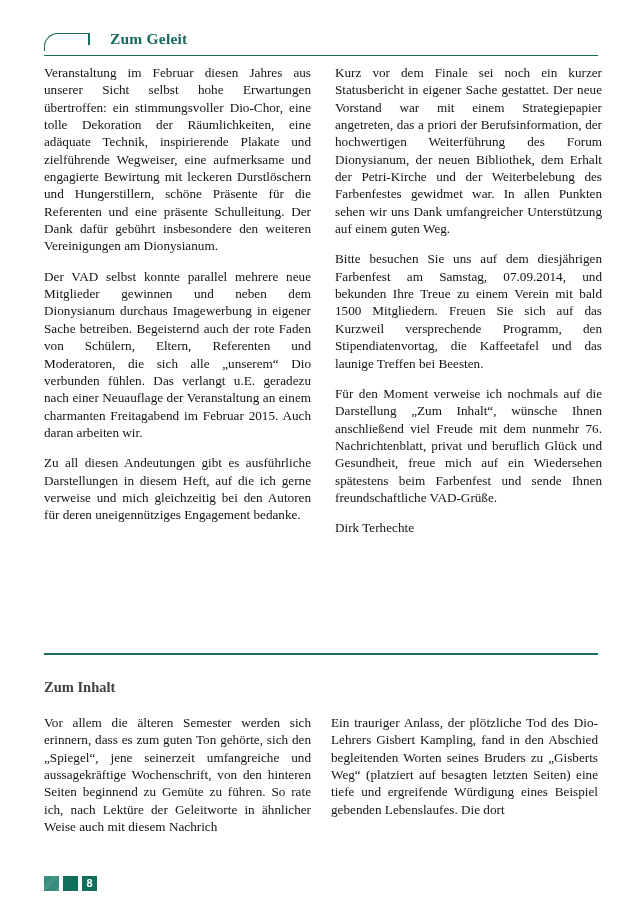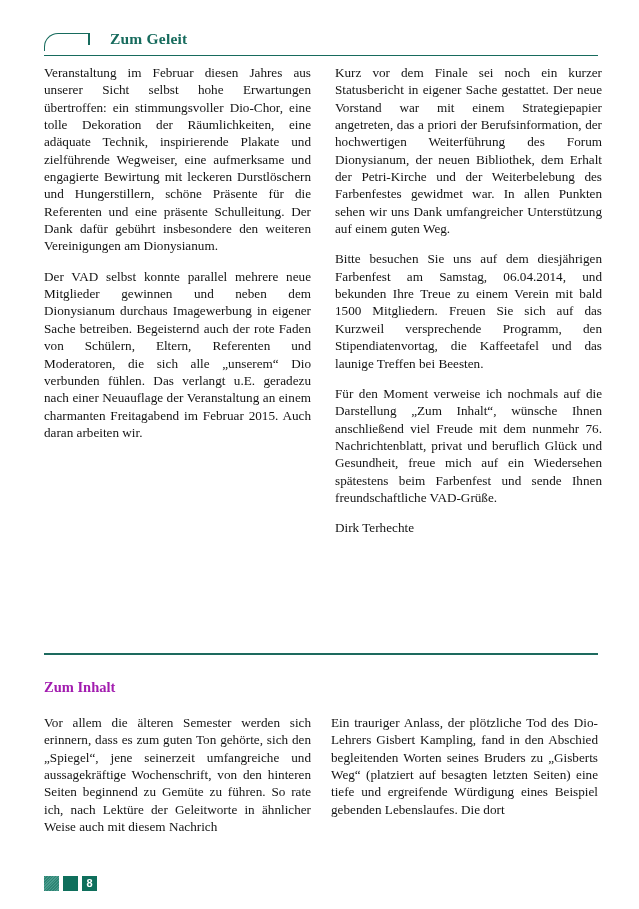--- a/index.html
+++ b/index.html
@@ -122,21 +122,21 @@
     height: 1.6px;
     background: #1d6a5e;
   }
   .subsection-title {
     position: absolute;
     left: 44px;
     top: 679px;
     font-family: "Liberation Serif", "DejaVu Serif", serif;
     font-weight: bold;
     font-size: 14.5px;
-    color: #a21caf;
+    color: #404040;
     white-space: nowrap;
   }
 
   
   .footer {
     position: absolute;
     left: 44px;
     top: 876px;
     display: flex;
     align-items: center;
@@ -175,24 +175,25 @@
       <span class="tick"></span>
     </span>
     <span class="section-title">Zum Geleit</span>
   </div>
   <div class="header-rule"></div>
 
   <div class="cols" id="block-geleit">
     <div class="col">
       <p class="body">Veranstaltung im Februar diesen Jahres aus unserer Sicht selbst hohe Erwartun­gen übertroffen: ein stimmungsvoller Dio-Chor, eine tolle Dekoration der Räum­lichkeiten, eine adäquate Technik, inspi­rierende Plakate und zielführende Weg­weiser, eine aufmerksame und engagierte Bewirtung mit  leckeren Durstlöschern und Hungerstillern, schöne Präsente für die Referenten und eine präsente Schul­leitung. Der Dank dafür gebührt insbe­sondere den weiteren Vereinigungen am Dionysianum.</p>
       <p class="body">Der VAD selbst konnte parallel mehre­re neue Mitglieder gewinnen und neben dem Dionysianum durchaus Imagewer­bung in eigener Sache betreiben. Begeis­ternd auch der rote Faden von Schülern, Eltern, Referenten und Moderatoren, die sich alle „unserem“  Dio verbunden füh­len. Das verlangt u.E. geradezu nach einer Neuauflage der Veranstaltung an einem charmanten Freitagabend im Februar 2015. Auch daran arbeiten wir.</p>
+      <p class="body">Zu all diesen Andeutungen gibt es aus­führliche Darstellungen in diesem Heft, auf die ich gerne verweise und mich gleichzeitig bei den Autoren für deren un­eigennütziges Engagement bedanke.</p>
     </div>
     <div class="col">
       <p class="body">Kurz vor dem Finale sei noch ein kurzer Statusbericht in eigener Sache gestattet. Der neue Vorstand war mit einem Stra­tegiepapier angetreten, das a priori der Berufsinformation, der hochwertigen Weiterführung des Forum Dionysianum, der neuen Bibliothek, dem Erhalt der Petri-Kirche und der Weiterbelebung des Farbenfestes gewidmet war. In allen Punkten sehen wir uns Dank umfangrei­cher Unterstützung auf einem guten Weg.</p>
-      <p class="body">Bitte besuchen Sie uns auf dem diesjähri­gen Farbenfest am Samstag, 06.04.2014, und bekunden Ihre Treue zu einem Ver­ein mit bald 1500 Mitgliedern. Freuen Sie sich auf das Kurzweil versprechende Programm, den Stipendiatenvortag, die Kaffeetafel und das launige Treffen bei Beesten.</p>
+      <p class="body">Bitte besuchen Sie uns auf dem diesjähri­gen Farbenfest am Samstag, 07.09.2014, und bekunden Ihre Treue zu einem Ver­ein mit bald 1500 Mitgliedern. Freuen Sie sich auf das Kurzweil versprechende Programm, den Stipendiatenvortag, die Kaffeetafel und das launige Treffen bei Beesten.</p>
       <p class="body">Für den Moment verweise ich nochmals auf die Darstellung „Zum Inhalt“, wün­sche Ihnen anschließend viel Freude mit dem nunmehr 76. Nachrichtenblatt, pri­vat und beruflich Glück und Gesundheit, freue mich auf ein Wiedersehen spätes­tens beim Farbenfest und sende Ihnen freundschaftliche VAD-Grüße.</p>
       <p class="signature">Dirk Terhechte</p>
     </div>
   </div>
 
   <div class="divider"></div>
   <div class="subsection-title">Zum Inhalt</div>
 
   <div class="cols" id="block-inhalt">
     <div class="col">

